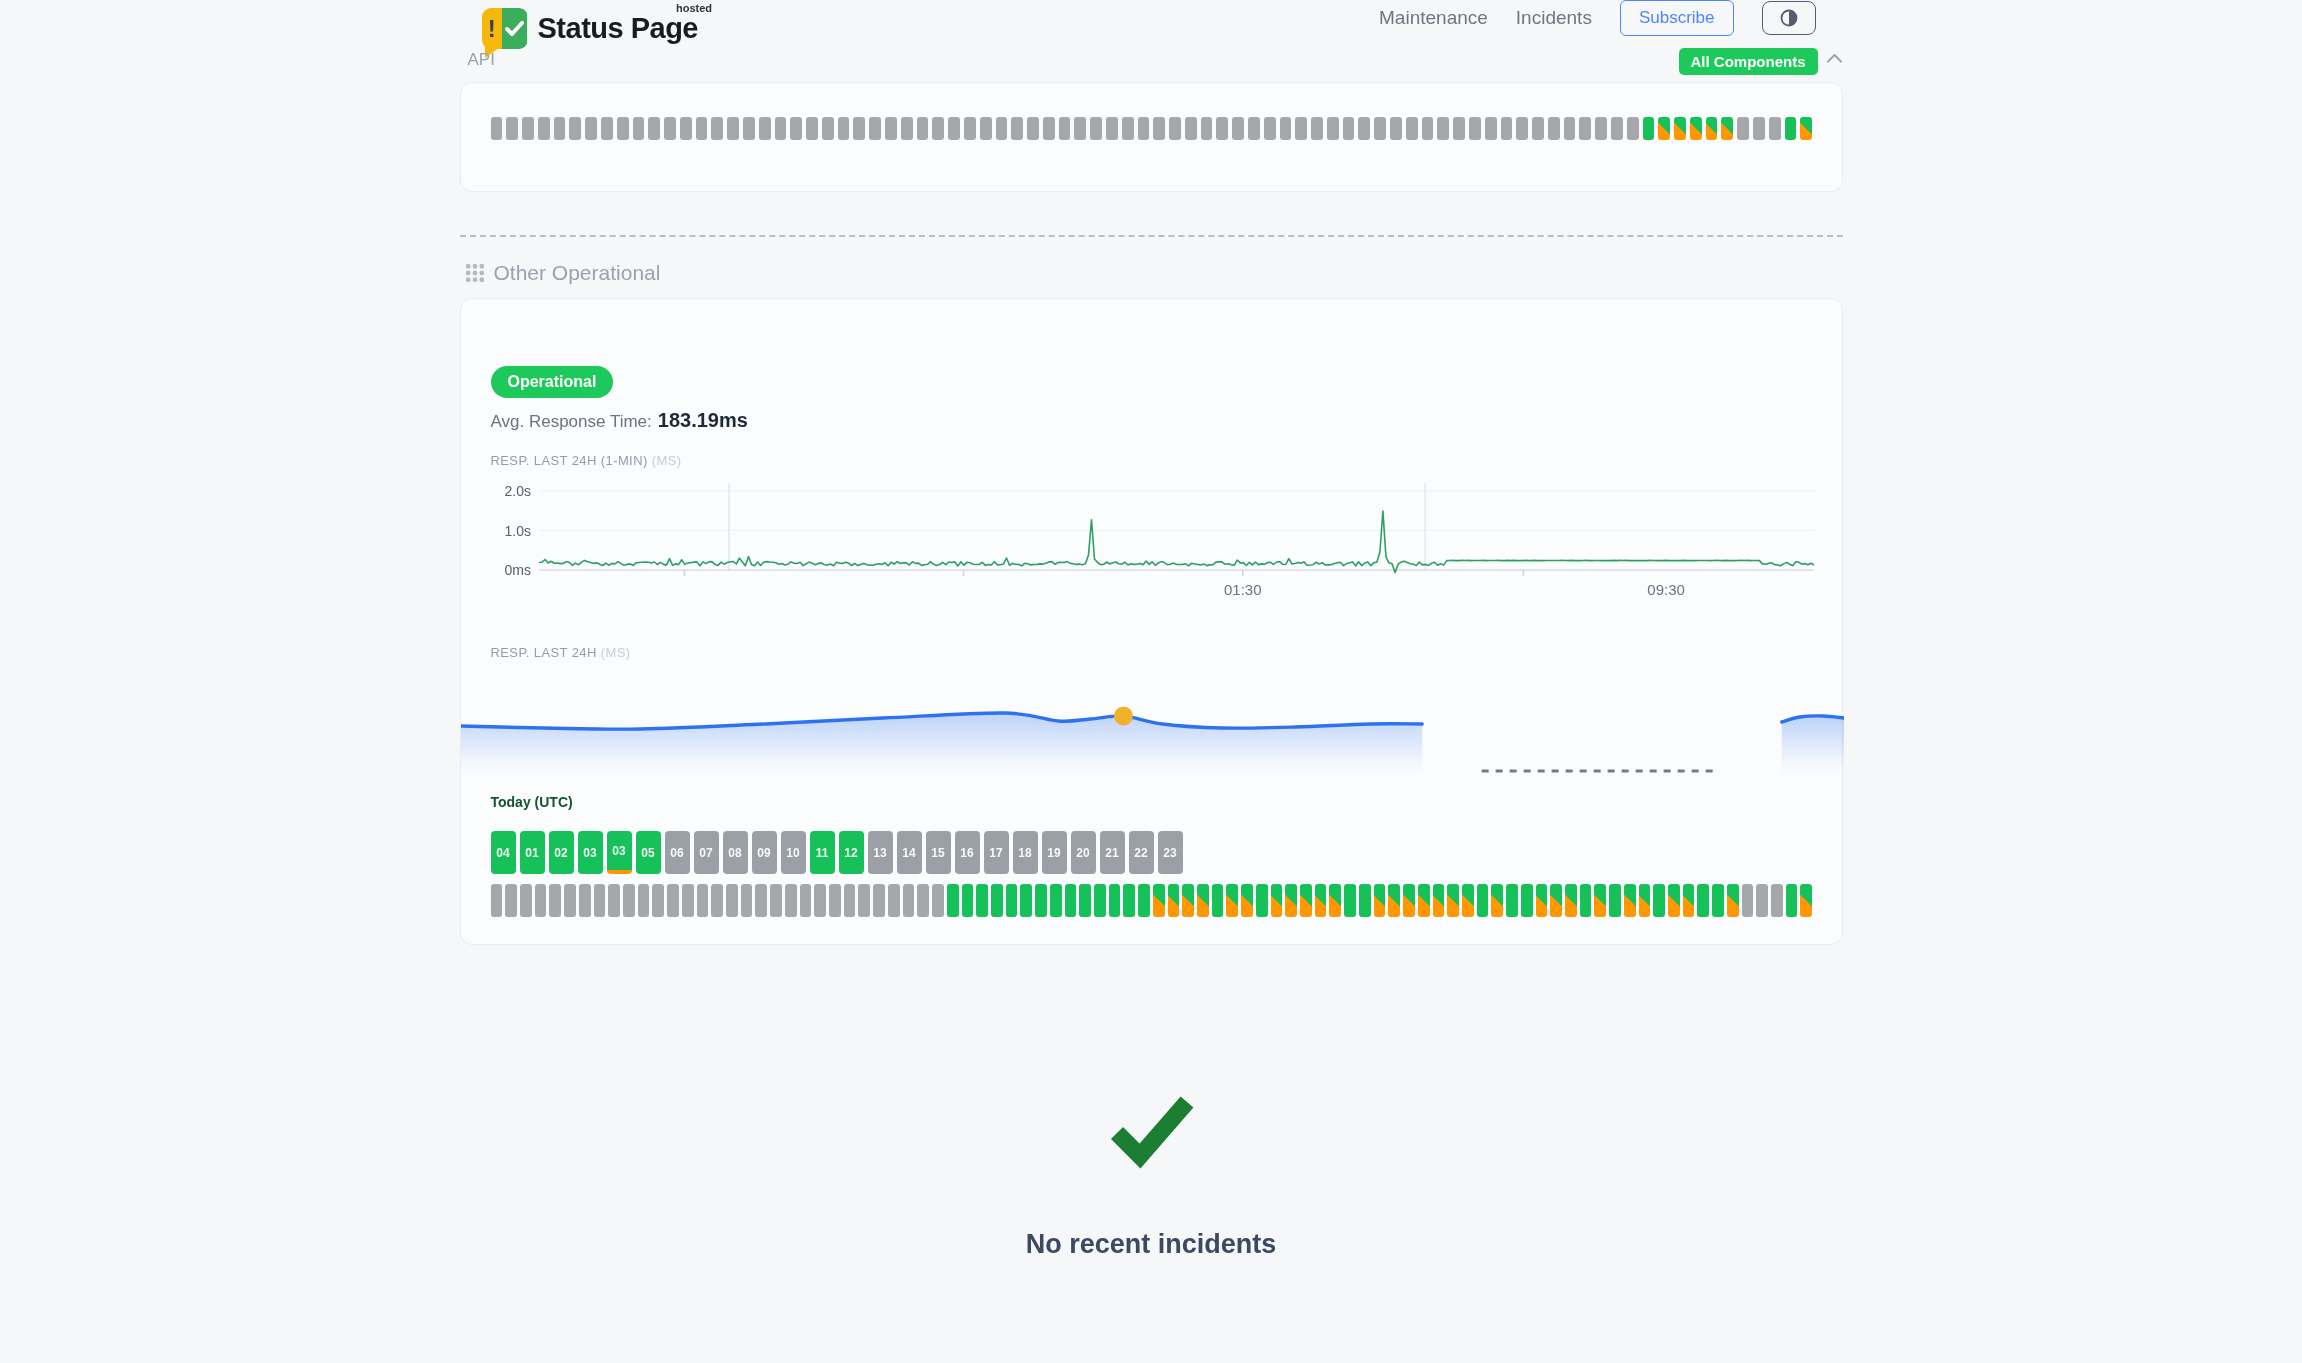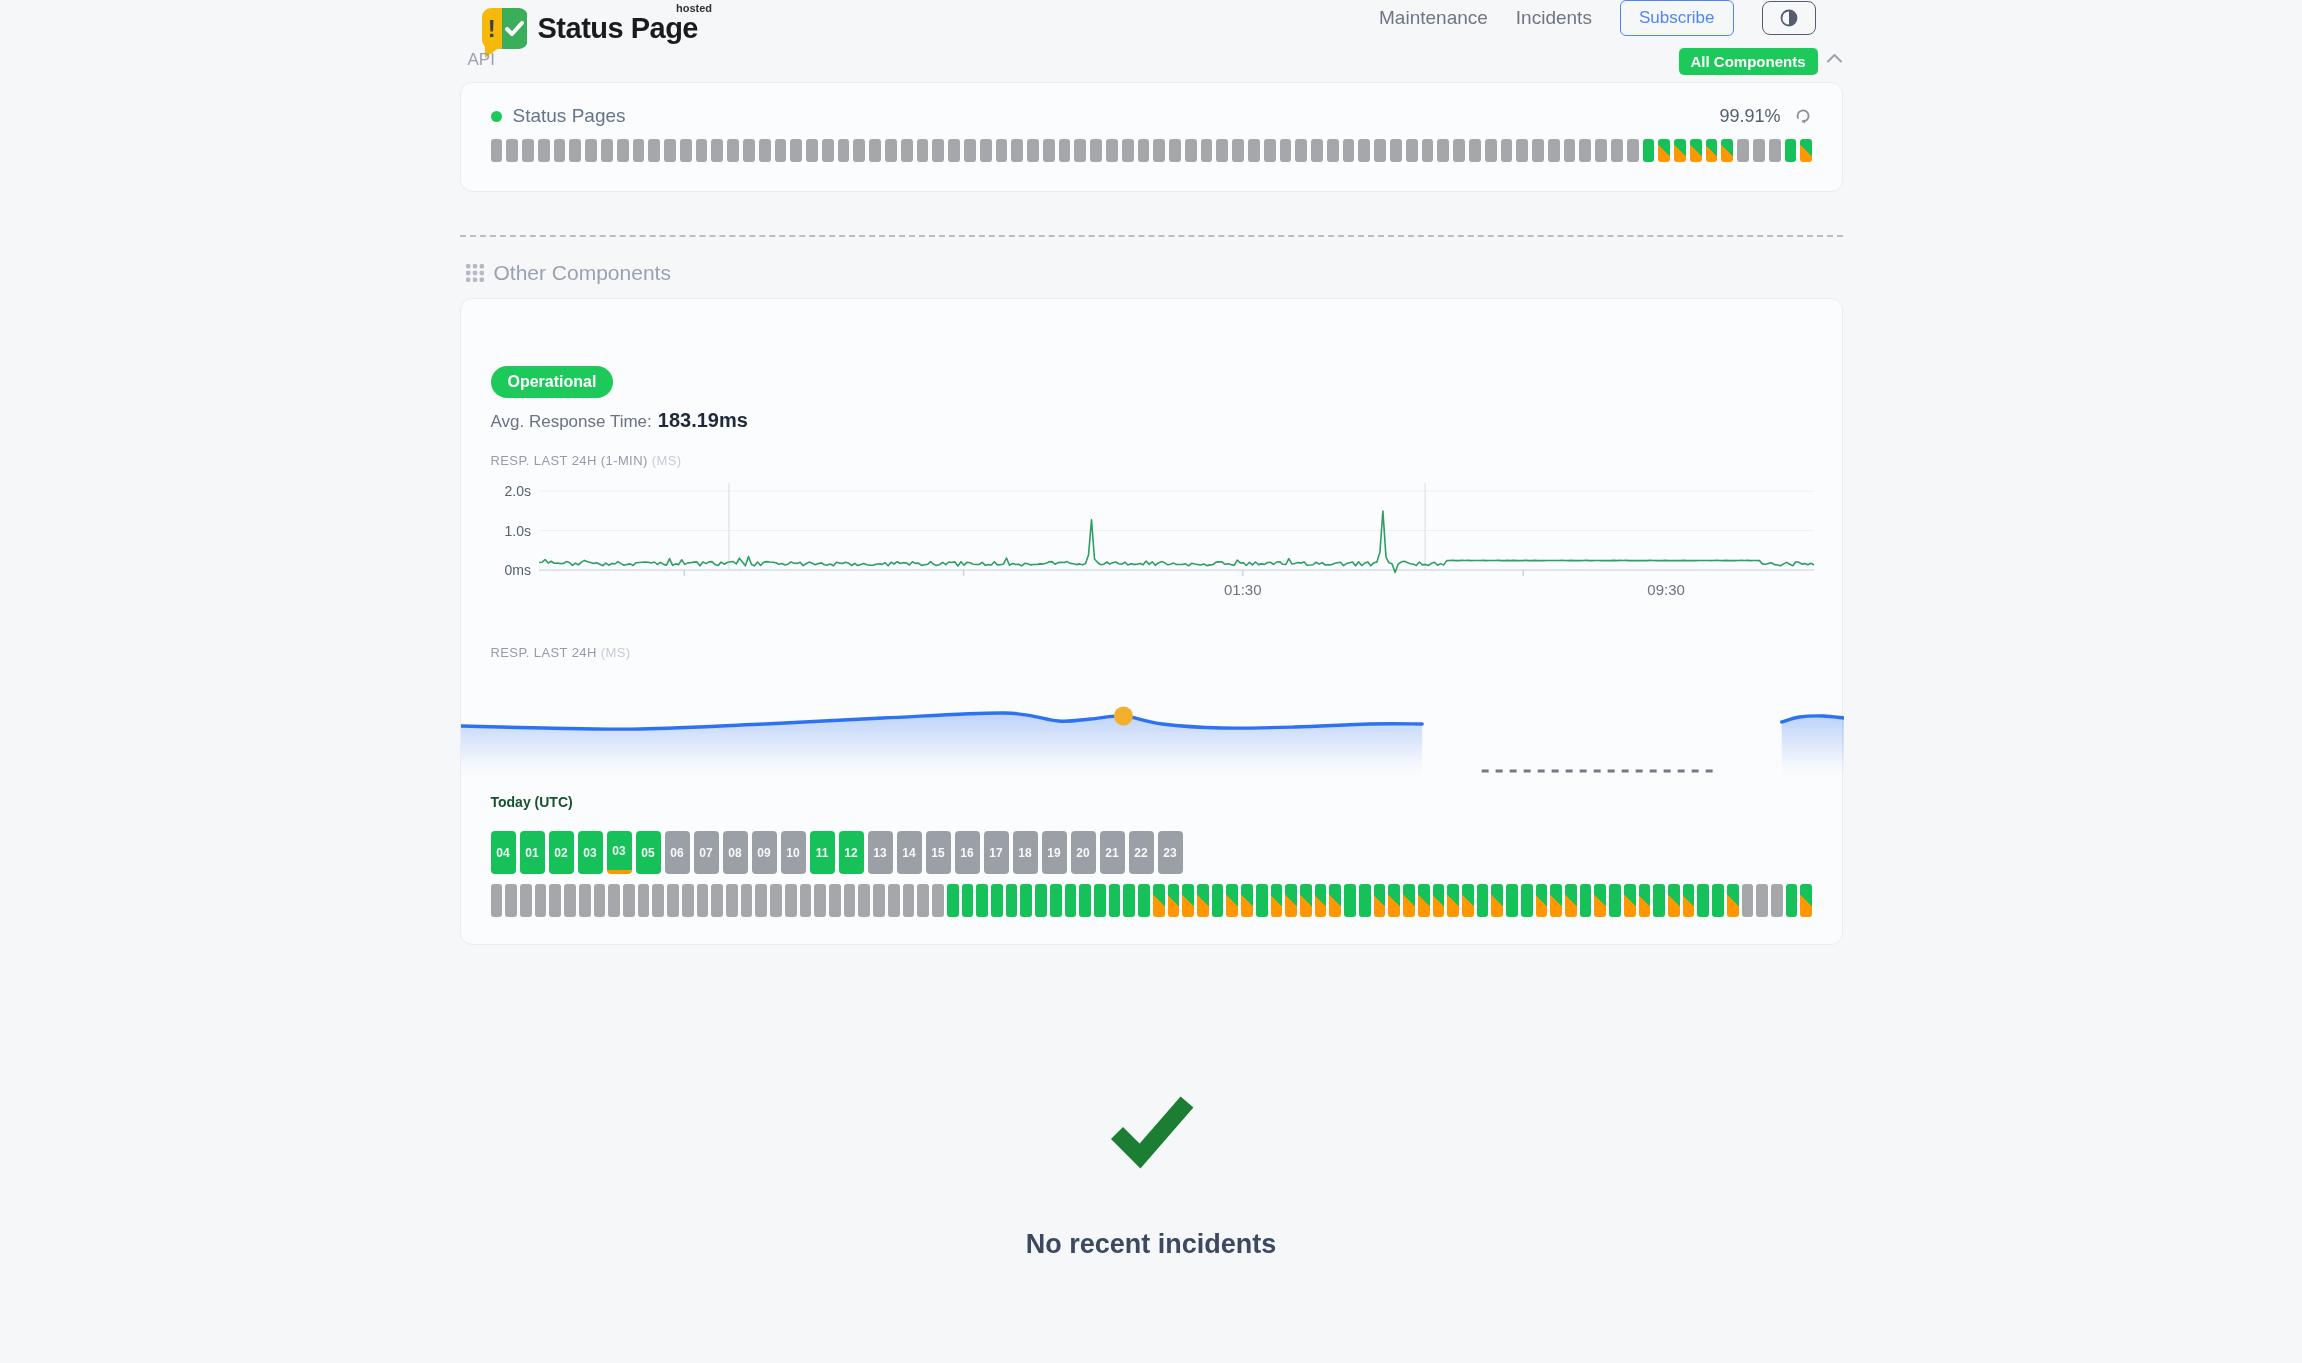--- a/index.html
+++ b/index.html
@@ -124,31 +124,20 @@
     </div>
 
     <span class="api-label">API</span>
     <span class="badge-all">All Components</span>
     <svg class="sec-chevron" width="17" height="12" viewBox="0 0 17 12">
       <path d="M2 9.5 L8.5 3 L15 9.5" fill="none" stroke="#9aa3ad" stroke-width="2" stroke-linecap="round" stroke-linejoin="round"></path>
     </svg>
   </header>
 
   <section class="card card-api">
-    <div class="comp-row">
-      <span class="dot"></span>
-      <span>Status Pages</span>
-      <span class="comp-right">
-        <span>99.91%</span>
-        <svg width="17" height="16" viewBox="0 0 17 16">
-          <path d="M3 10 A5.5 5.5 0 1 1 8 13.4" fill="none" stroke="#8b929c" stroke-width="1.8" stroke-linecap="round"></path>
-          <path d="M9.7 15.6 L6.4 12.9 L10.4 11.6 Z" fill="#8b929c"></path>
-        </svg>
-      </span>
-    </div>
     <div class="bars bars-api" id="bars-api">
         <div class="bar u"></div>
         <div class="bar u"></div>
         <div class="bar u"></div>
         <div class="bar u"></div>
         <div class="bar u"></div>
         <div class="bar u"></div>
         <div class="bar u"></div>
         <div class="bar u"></div>
         <div class="bar u"></div>
@@ -239,21 +228,21 @@
           <rect x="7.8" y="1" width="4.4" height="4.4" rx="1.4"></rect>
           <rect x="14.6" y="1" width="4.4" height="4.4" rx="1.4"></rect>
         <rect x="1" y="7.8" width="4.4" height="4.4" rx="1.4"></rect>
           <rect x="7.8" y="7.8" width="4.4" height="4.4" rx="1.4"></rect>
           <rect x="14.6" y="7.8" width="4.4" height="4.4" rx="1.4"></rect>
         <rect x="1" y="14.6" width="4.4" height="4.4" rx="1.4"></rect>
           <rect x="7.8" y="14.6" width="4.4" height="4.4" rx="1.4"></rect>
           <rect x="14.6" y="14.6" width="4.4" height="4.4" rx="1.4"></rect>
       </g>
     </svg>
-    <span>Other Components</span>
+    <span>Other Operational</span>
   </div>
 
   <section class="card card-other">
 
     <div><span class="badge-op">Operational</span></div>
 
     <div class="avg-row">
       <span>Avg. Response Time:</span>
       <b>183.19ms</b>
     </div>

